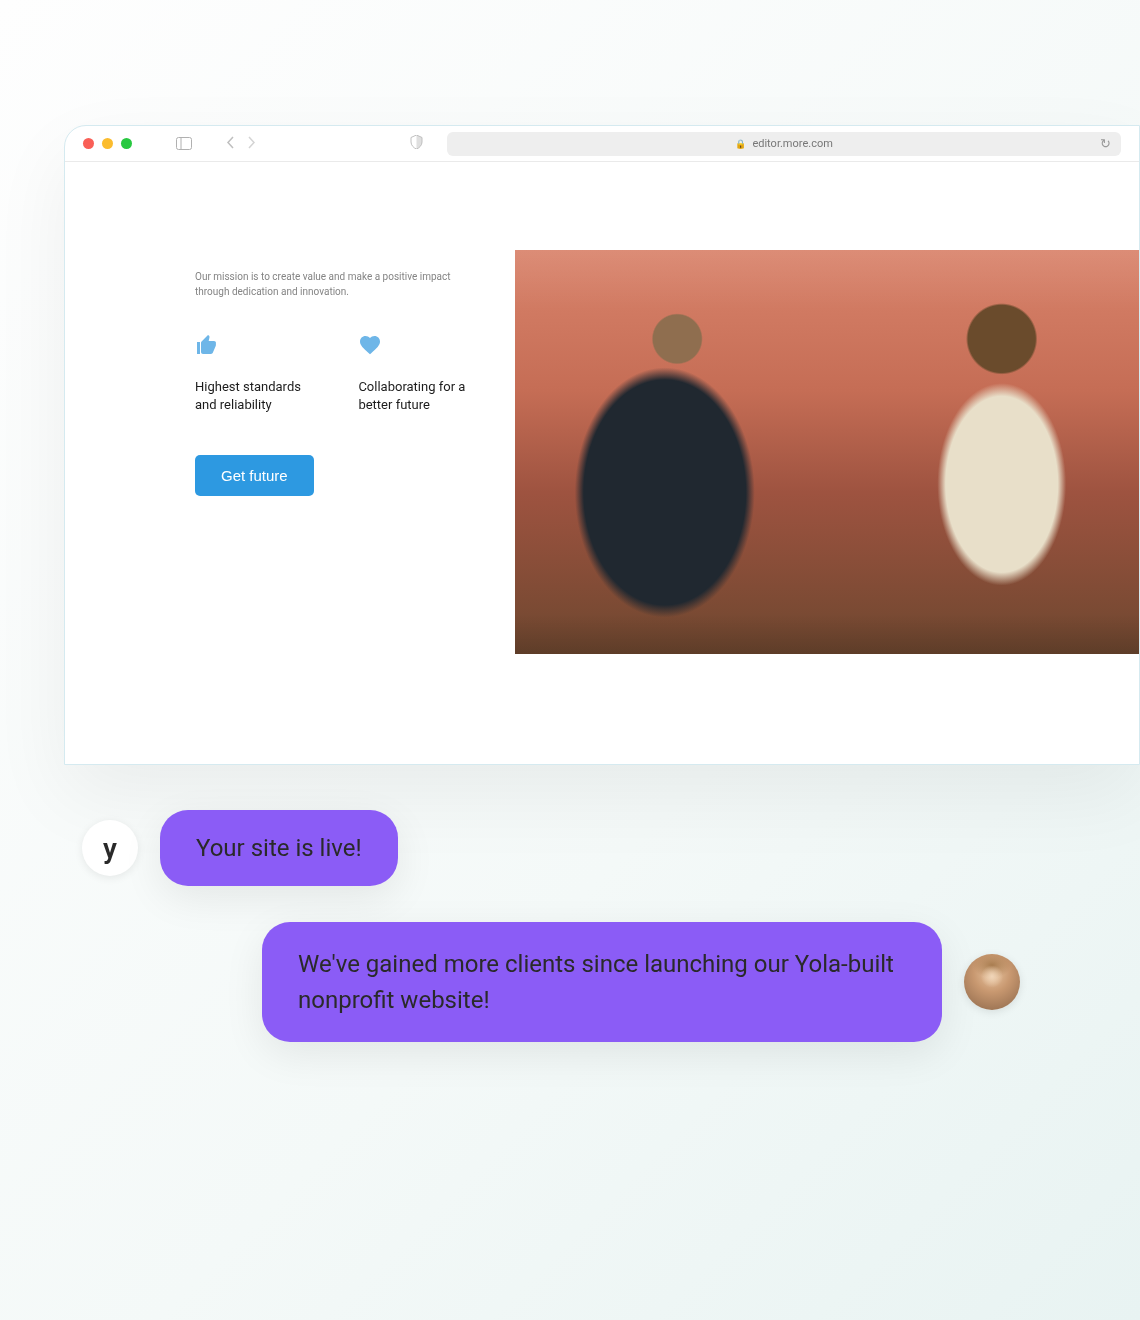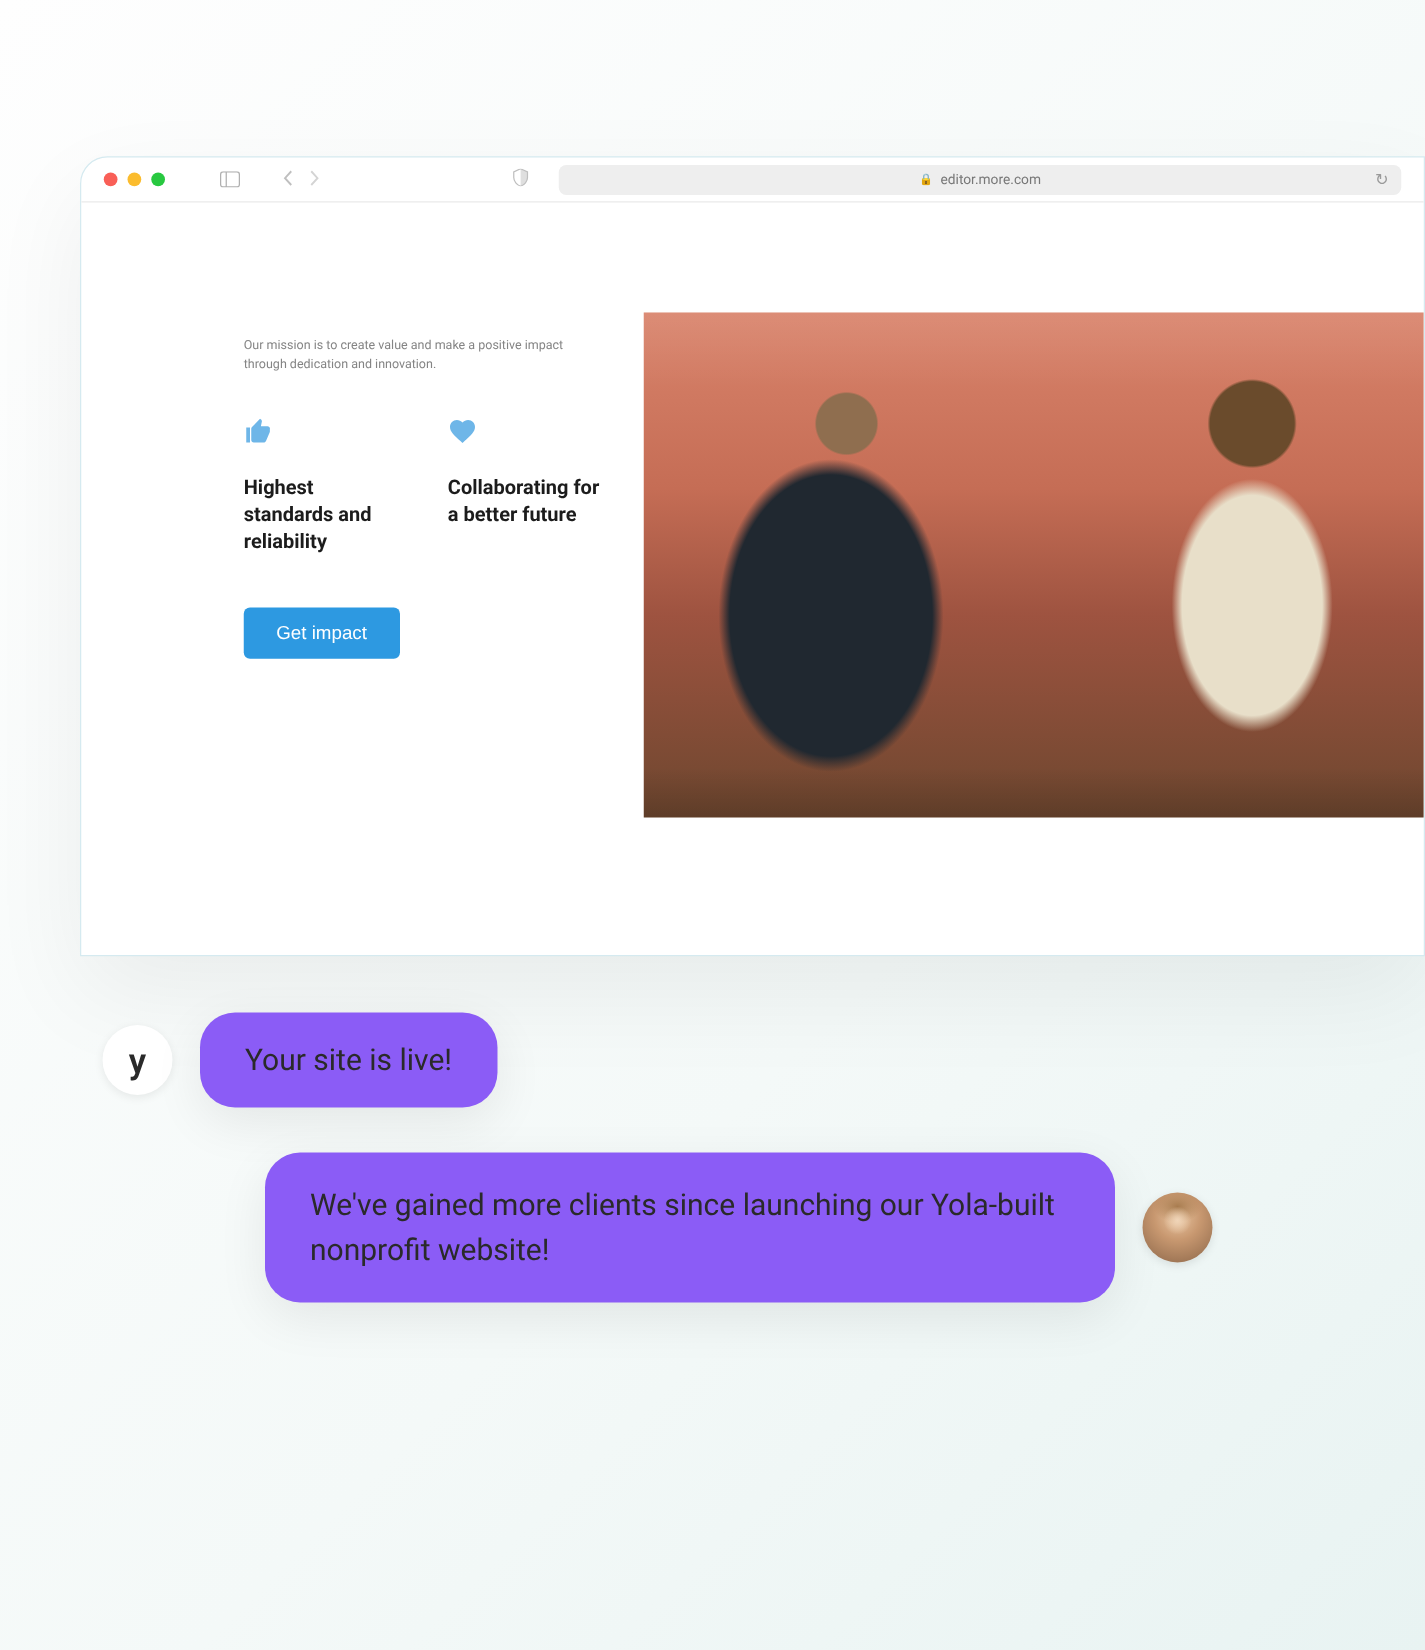--- a/index.html
+++ b/index.html
@@ -78,21 +78,21 @@
   margin-top: 20px;
   font-size: 10px;
   color: #848484;
   line-height: 1.45;
   max-width: 260px;
 }
 .features { display: flex; gap: 34px; margin-top: 34px; }
 .feature { max-width: 130px; }
 .feature-icon { color: #6eb6e8; font-size: 22px; margin-bottom: 16px; }
 .heart-icon svg, .thumb-icon svg { width: 24px; height: 24px; fill: #6eb6e8; }
-.feature-text { font-size: 16px; font-weight: 700; color: #1c1c1c; line-height: 1.35; }
+.feature-text { font-size: 13px; font-weight: 400; color: #1c1c1c; line-height: 1.35; }
 .cta-button {
   margin-top: 42px;
   background: #2d99e1;
   color: #fff;
   border: none;
   padding: 12px 26px;
   border-radius: 5px;
   font-size: 15px;
   font-weight: 500;
   cursor: pointer;
@@ -127,21 +127,21 @@
 }
 
 
 .chat-area {
   position: absolute;
   top: 810px;
   left: 82px;
   right: 120px;
 }
 .chat-row { display: flex; align-items: center; gap: 22px; margin-bottom: 36px; }
-.chat-row.right { justify-content: center; margin-left: 80px; }
+.chat-row.right { justify-content: flex-end; margin-left: 80px; }
 .avatar-yola {
   width: 56px; height: 56px; border-radius: 50%;
   background: #fff;
   display: flex; align-items: center; justify-content: center;
   font-size: 28px; font-weight: 600; color: #2a2a2a;
   box-shadow: 0 2px 8px rgba(0,0,0,0.08);
   flex-shrink: 0;
 }
 .bubble {
   background: #8b5cf6;
@@ -226,21 +226,21 @@
         </div>
         <div class="feature">
           <div class="feature-icon heart-icon">
             <svg viewBox="0 0 24 24">
                 <path d="M12 21.35l-1.45-1.32C5.4 15.36 2 12.28 2 8.5 2 5.42 4.42 3 7.5 3c1.74 0 3.41.81 4.5 2.09C13.09 3.81 14.76 3 16.5 3 19.58 3 22 5.42 22 8.5c0 3.78-3.4 6.86-8.55 11.54L12 21.35z"></path>
               </svg>
           </div>
           <div class="feature-text">Collaborating for a better future</div>
         </div>
       </div>
-      <button class="cta-button">Get impact</button>
+      <button class="cta-button">Get future</button>
     </div>
     <div class="content-right">
       <div class="hero-image"></div>
     </div>
   </div>
 </div>
 
 <div class="chat-area">
   <div class="chat-row">
     <div class="avatar-yola">

